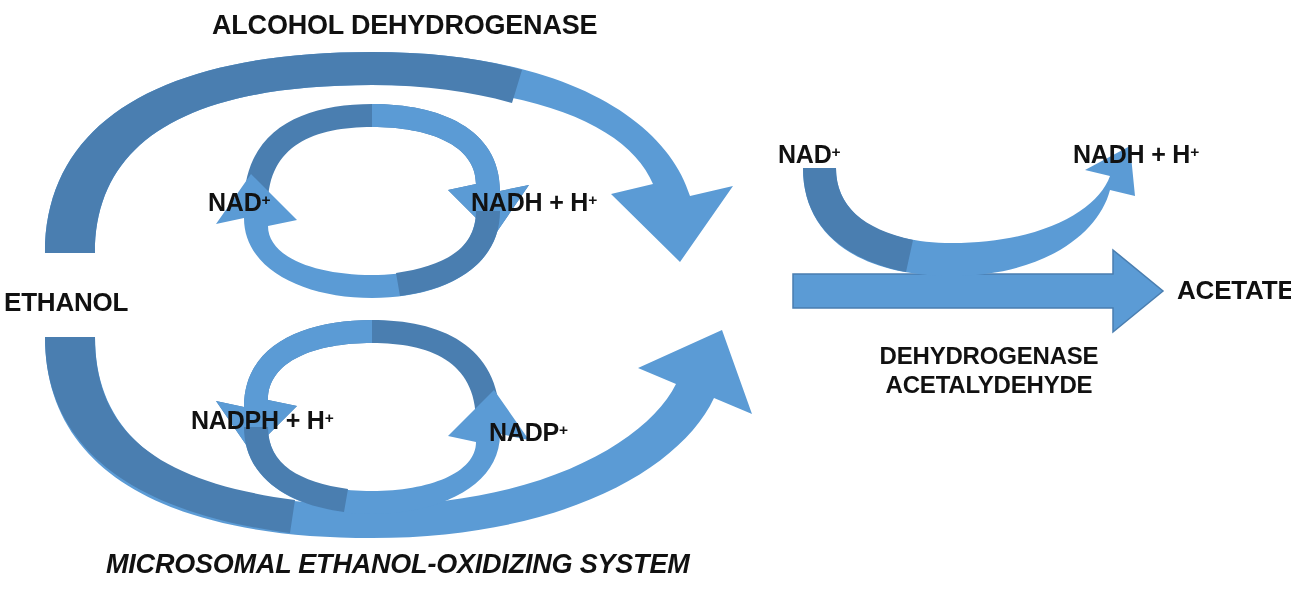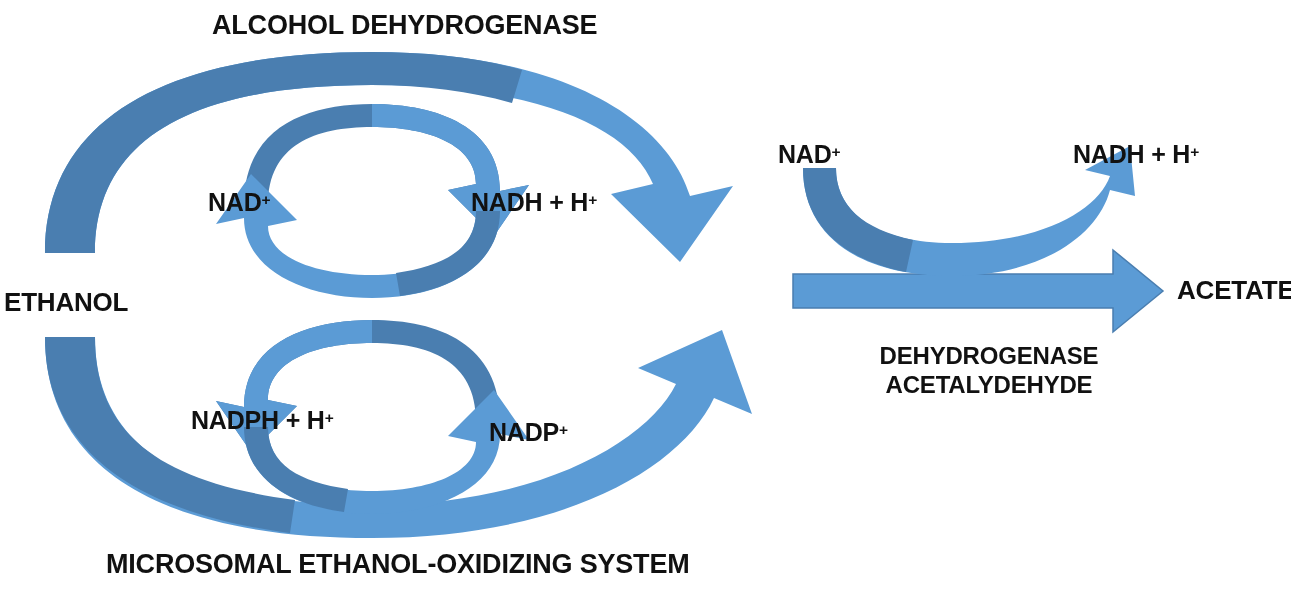--- a/index.html
+++ b/index.html
@@ -217,21 +217,21 @@
   <div class="lbl metabolite" style="left:4px; top:276px;margin-top:12px;">ETHANOL</div>
 
   <div class="lbl cofactor" style="left:208px; top:188px;"><span>NAD</span><sup>+</sup></div>
 
   <div class="lbl cofactor" style="left:471px; top:188px;"><span>NADH + H</span><sup>+</sup></div>
 
   <div class="lbl cofactor" style="left:191px; top:406px;"><span>NADPH + H</span><sup>+</sup></div>
 
   <div class="lbl cofactor" style="left:489px; top:406px;margin-top:12px;"><span>NADP</span><sup>+</sup></div>
 
-  <div class="lbl enz-title" style="left:106px; top:549px;">MICROSOMAL ETHANOL-OXIDIZING SYSTEM</div>
+  <div class="lbl enz-title" style="left:106px; top:549px;font-style:italic;">MICROSOMAL ETHANOL-OXIDIZING SYSTEM</div>
 
 
   <div class="lbl metabolite" style="left:1177px; top:276px;">ACETATE</div>
 
   <div class="lbl cofactor" style="left:778px; top:140px;"><span>NAD</span><sup>+</sup></div>
 
   <div class="lbl cofactor" style="left:1073px; top:140px;"><span>NADH + H</span><sup>+</sup></div>
 
   <div class="lbl enz-sub" style="left:879px; top:341px; width:220px;">
       <div>DEHYDROGENASE</div>

